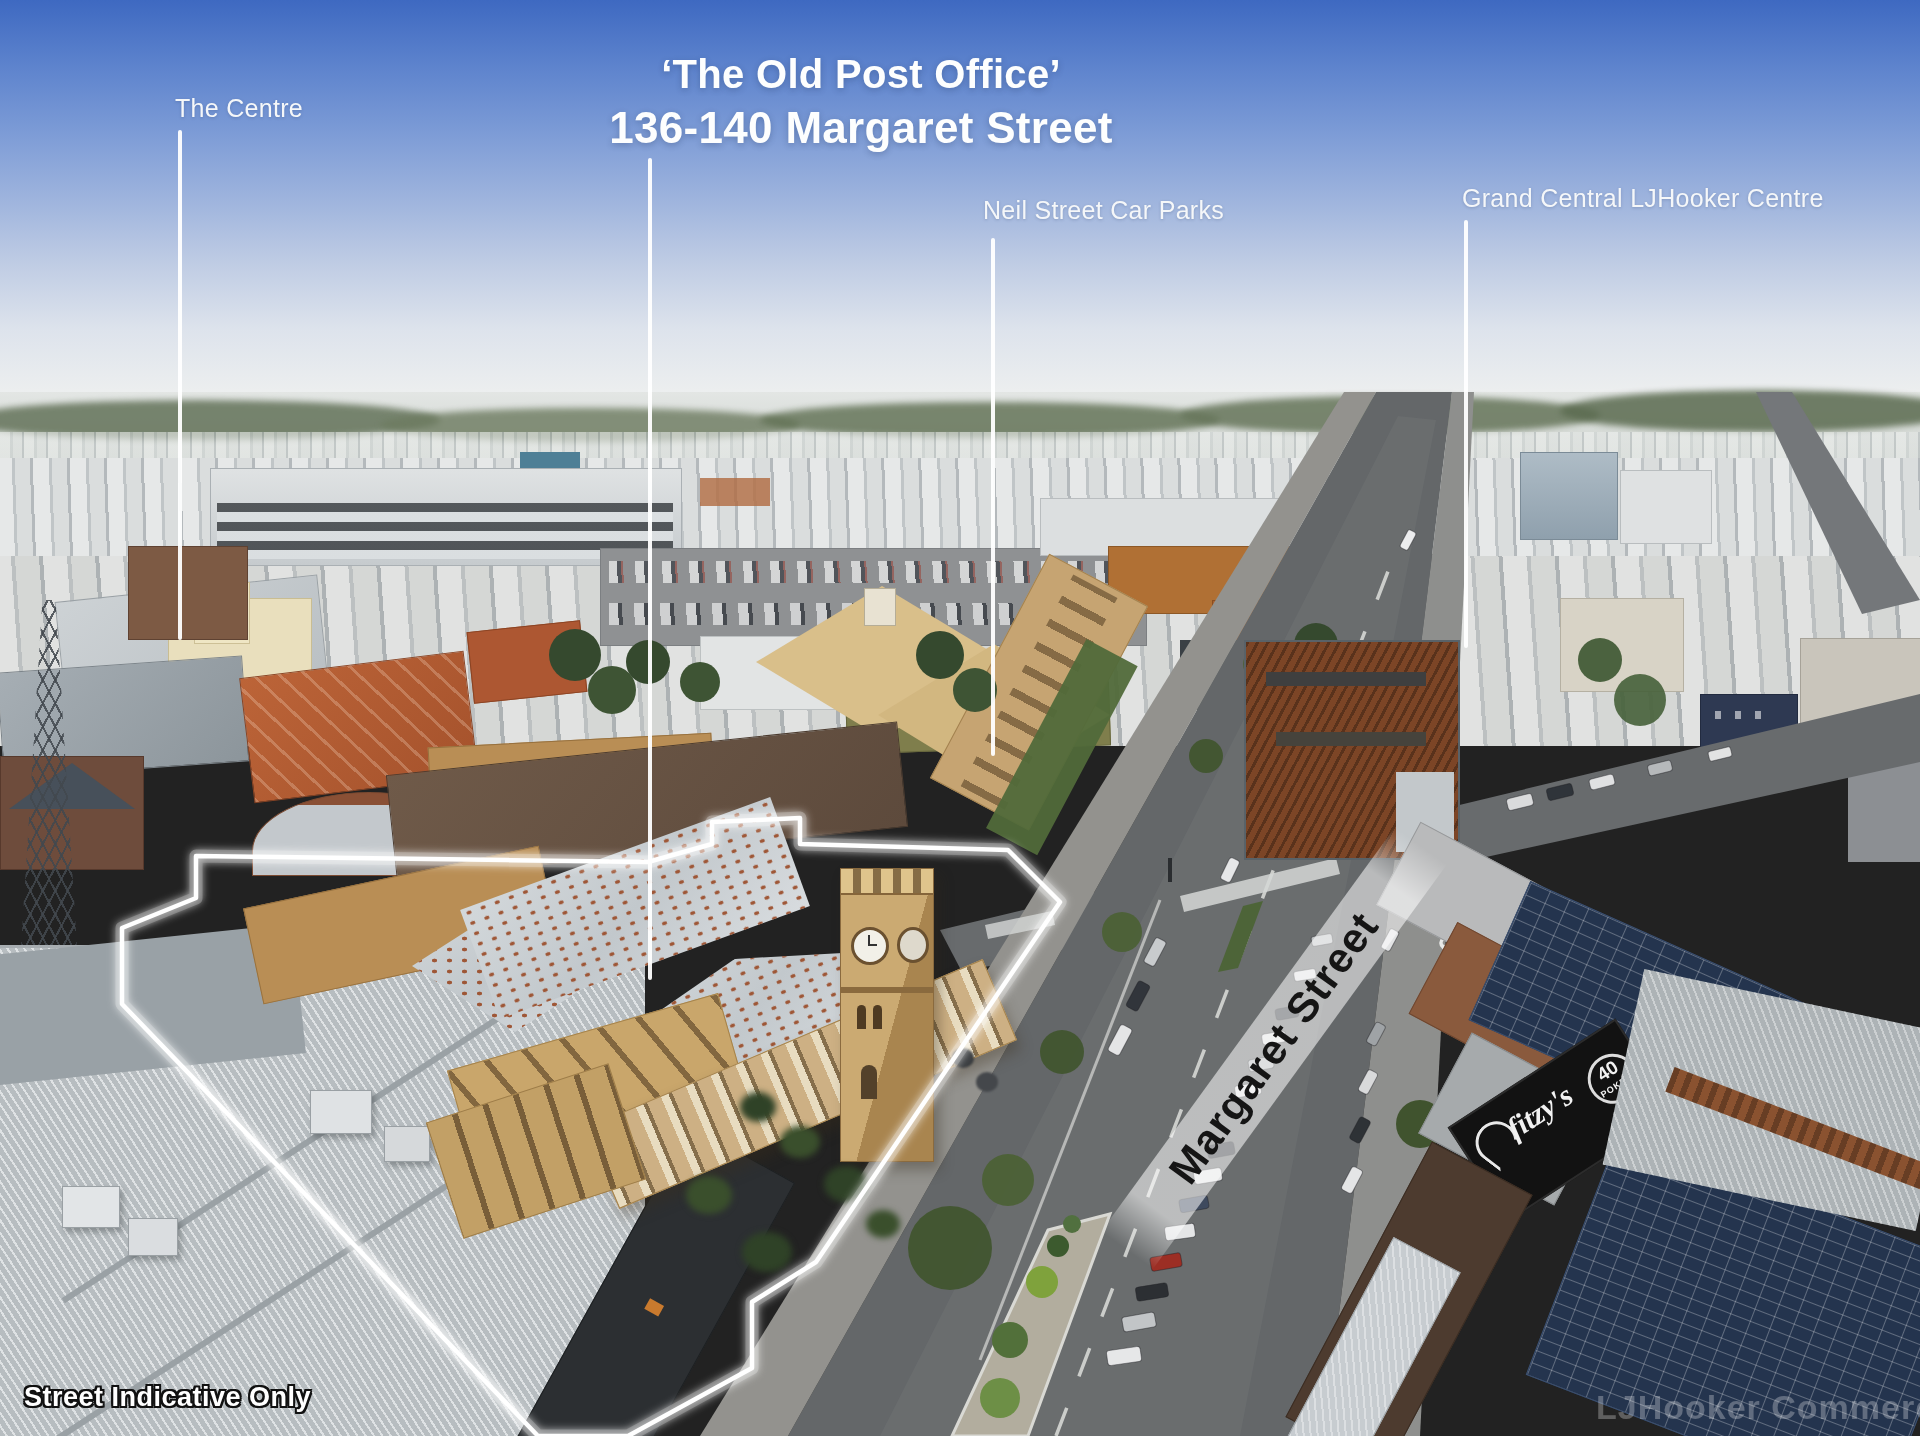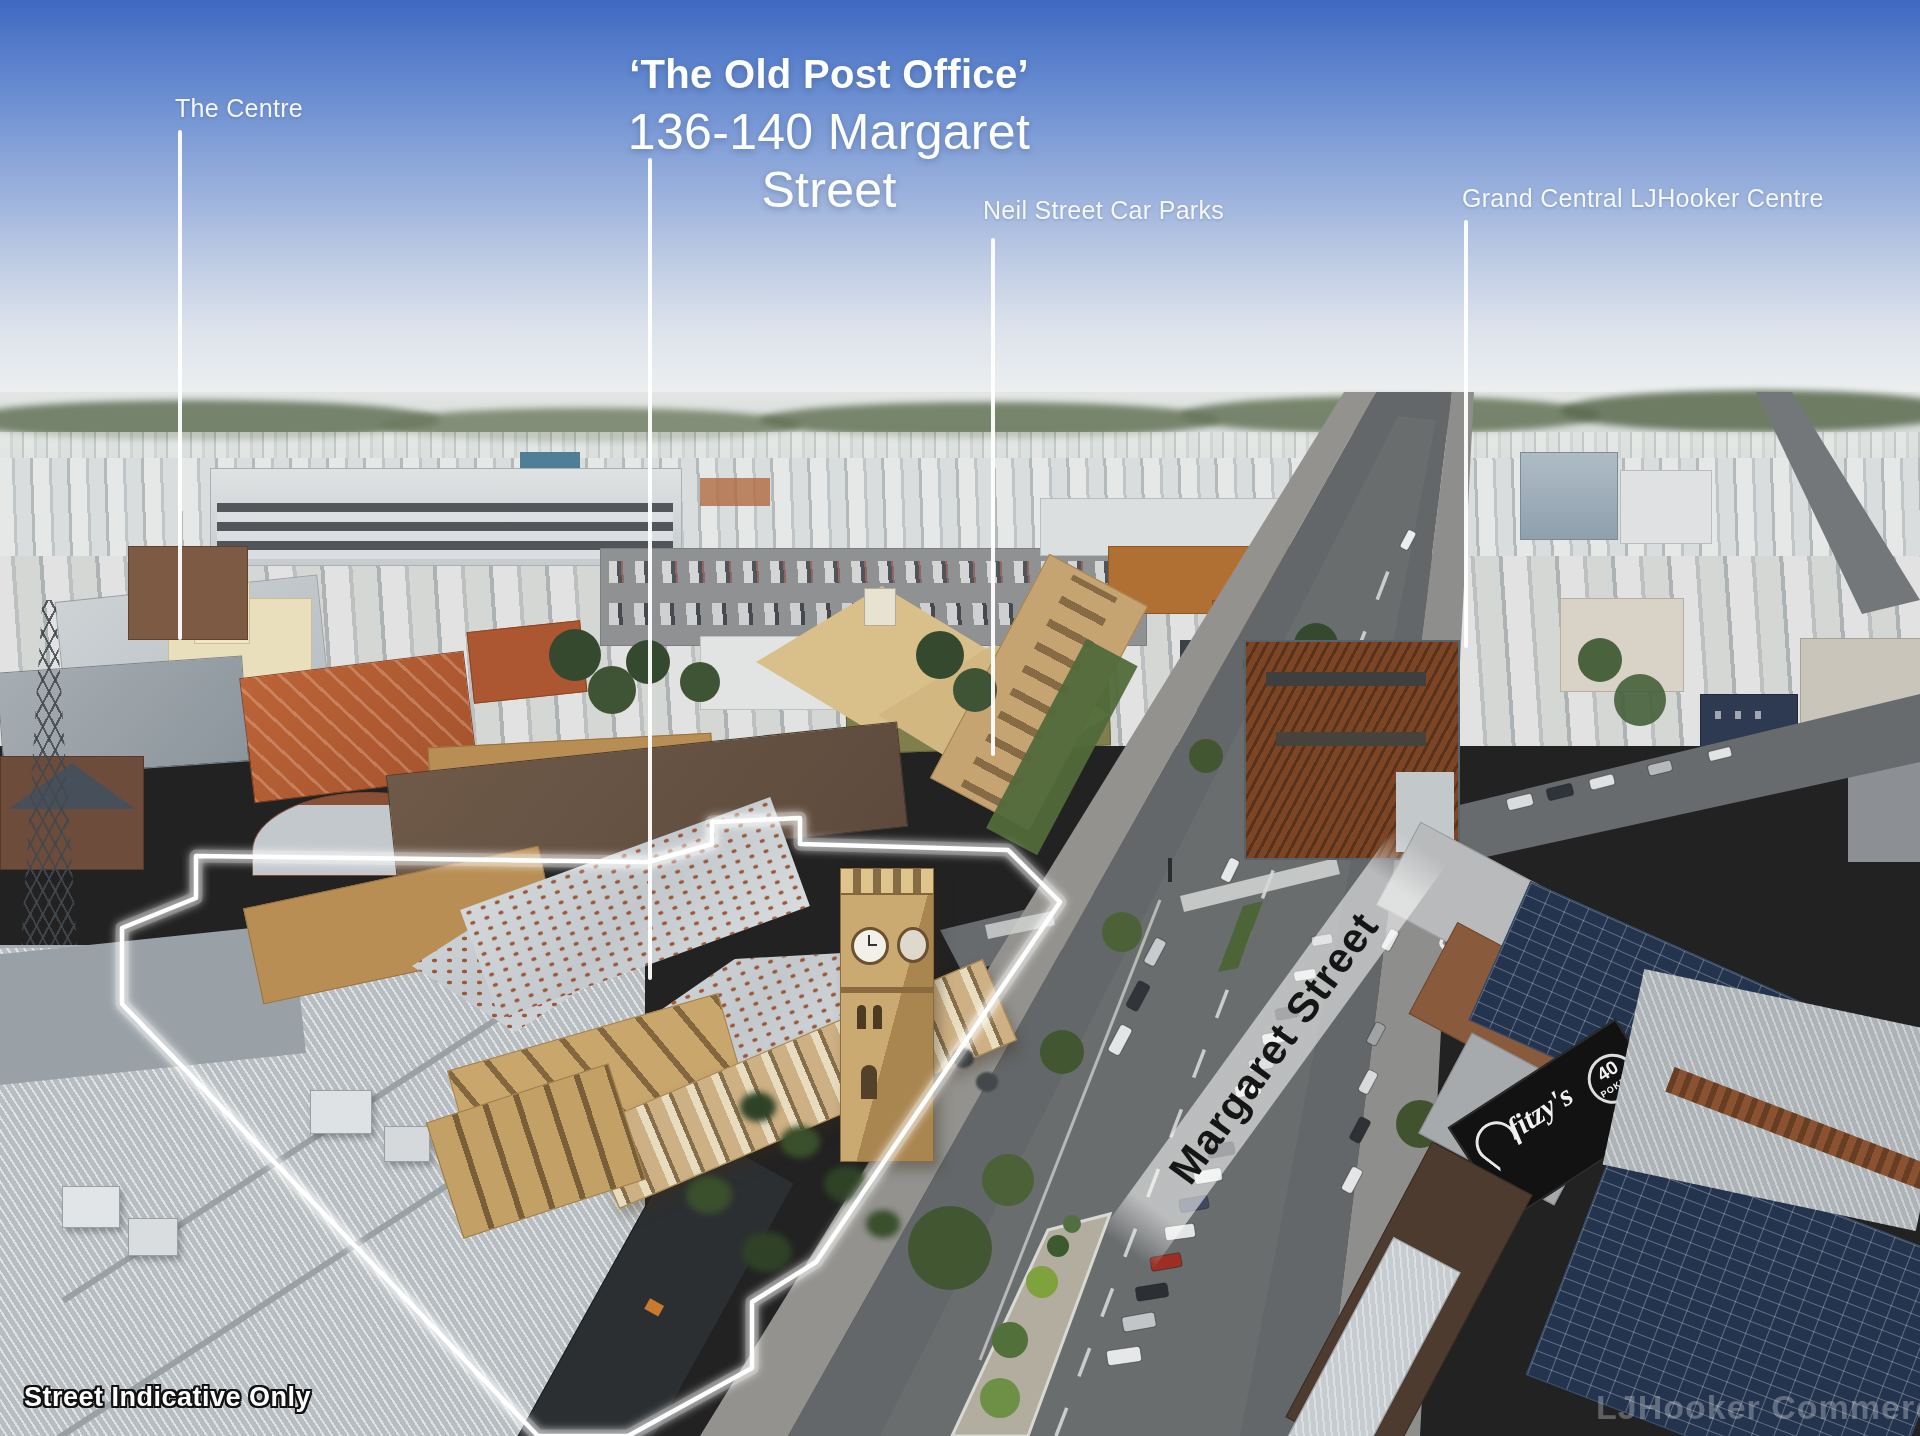--- a/index.html
+++ b/index.html
@@ -251,23 +251,23 @@
       </filter>
     </defs>
     <path d="M122,1004 L122,928 L196,898 L196,856 L648,862 L712,844 L712,822 L800,818 L800,844 L1008,850 L1060,902 L816,1262 L752,1302 L752,1368 L628,1436 L538,1436 Z" fill="none" stroke="#ffffff" stroke-width="13" stroke-linejoin="round" opacity=".35" filter="url(#glow)"></path>
     <path d="M122,1004 L122,928 L196,898 L196,856 L648,862 L712,844 L712,822 L800,818 L800,844 L1008,850 L1060,902 L816,1262 L752,1302 L752,1368 L628,1436 L538,1436 Z" fill="none" stroke="#ffffff" stroke-width="4.5" stroke-linejoin="round" filter="url(#glow)"></path>
   </svg>
 
   <div style="position:absolute;left:1024px;top:1016px;width:500px;height:64px;transform:rotate(-54deg);background:linear-gradient(90deg,rgba(255,255,255,0) 0%,rgba(255,255,255,.55) 10%,rgba(255,255,255,.55) 90%,rgba(255,255,255,0) 100%);display:flex;align-items:center;justify-content:center;">
     <span style="font-size:42px;font-weight:600;color:#151515;letter-spacing:1px;white-space:nowrap;">Margaret Street</span>
   </div>
 
-  <div class="a" style="left:564px;top:52px;width:530px;text-align:center;color:#fdfefe;text-shadow:0 2px 6px rgba(30,50,90,.3);">
+  <div class="a" style="left:596px;top:52px;width:530px;text-align:center;color:#fdfefe;text-shadow:0 2px 6px rgba(30,50,90,.3);">
     <div style="font-size:40px;font-weight:600;letter-spacing:.3px;">‘The Old Post Office’</div>
-    <div style="font-size:50px;font-weight:400;letter-spacing:.3px;margin-top:6px;">136-140 Margaret Street</div>
+    <div style="font-size:44px;font-weight:700;letter-spacing:.3px;margin-top:6px;">136-140 Margaret Street</div>
   </div>
   <div class="cline" style="left:648px;top:158px;height:822px;"></div>
 
   <div class="lbl" style="left:175px;top:94px;">The Centre</div>
   <div class="cline" style="left:178px;top:130px;height:510px;"></div>
 
   <div class="lbl" style="left:983px;top:196px;">Neil Street Car Parks</div>
   <div class="cline" style="left:991px;top:238px;height:518px;"></div>
 
   <div class="lbl" style="left:1462px;top:184px;">Grand Central LJHooker Centre</div>

